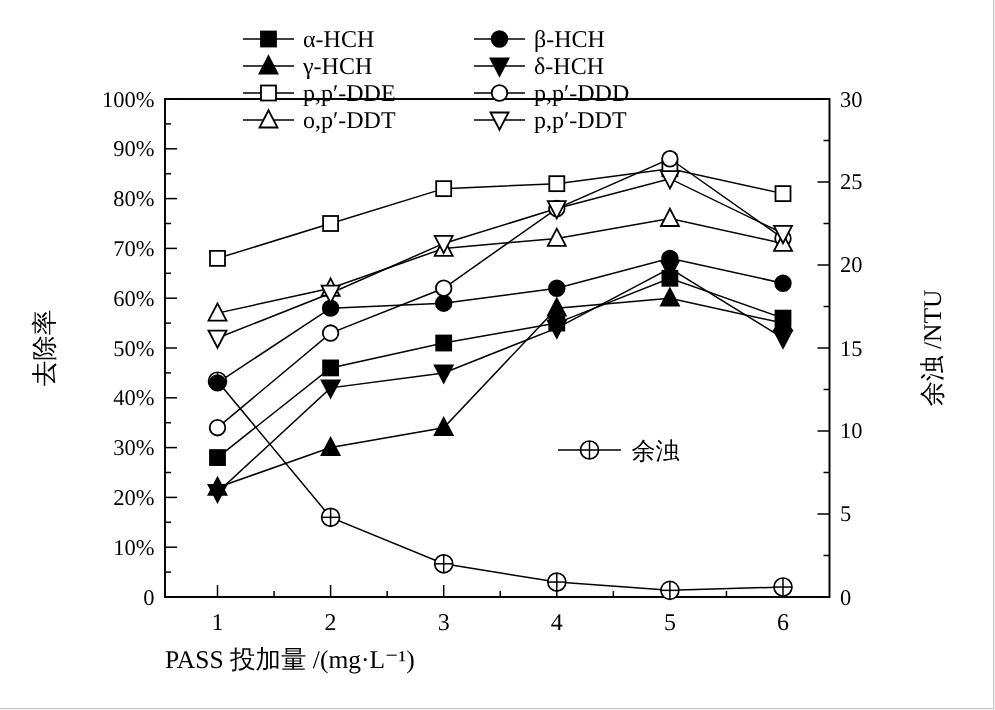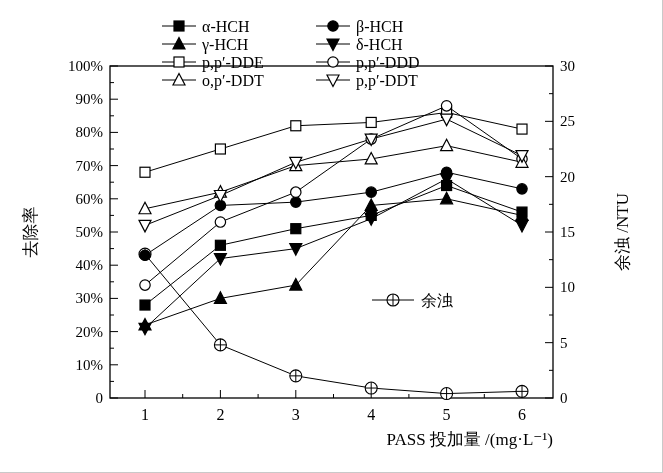--- a/index.html
+++ b/index.html
@@ -11,21 +11,21 @@
     color:#000;
     overflow:hidden;
     box-sizing:border-box;
     border-right:1px solid #c9c9c9;
     border-bottom:1px solid #c9c9c9;
   }
   #chart{position:absolute;left:0;top:0;}
   .axis-title{position:absolute;font-size:17px;white-space:nowrap;}
   .ylabel-left{left:30px;top:232px;transform:translate(-50%,-50%) rotate(-90deg);}
   .ylabel-right{left:622px;top:232px;transform:translate(-50%,-50%) rotate(-90deg);}
-  .xlabel{left:110px;top:428px;width:443px;text-align:right;}
+  .xlabel{left:110px;top:428px;width:443px;text-align:left;}
 </style>
 </head>
 <body>
 
 <div id="figure">
   <svg id="chart" width="663" height="473">
       <rect x="110" y="66" width="443" height="332" fill="none" stroke="#000" stroke-width="1.3"></rect>
       <g stroke="#000" stroke-width="1">
         <line x1="110" x2="118" y1="398" y2="398"></line>
         <line x1="110" x2="114" y1="381.4" y2="381.4"></line>

